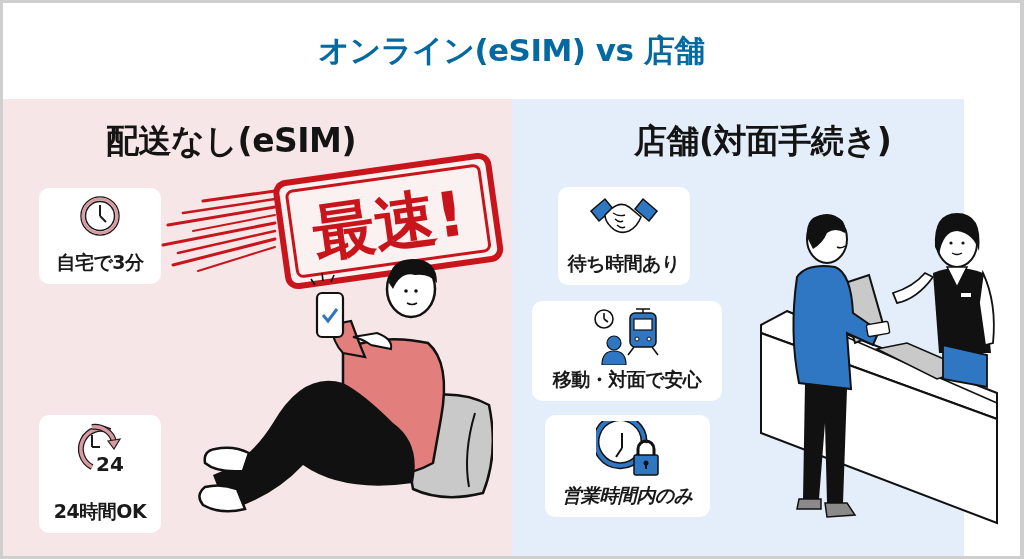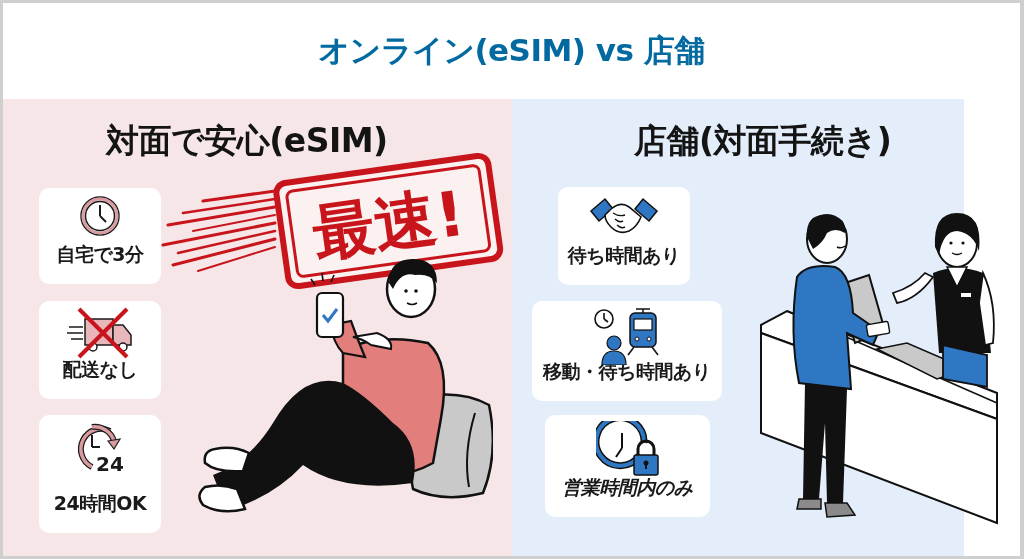--- a/index.html
+++ b/index.html
@@ -19,36 +19,36 @@
   .panel.right { left: 509px; width: 452px; background: #e3eefa; }
   .panel-title {
     position: absolute; top: 20px; font-size: 33px; font-weight: bold; color: #141414;
     white-space: nowrap; letter-spacing: -0.5px;
   }
   .panel.left .panel-title { left: 103px; }
   .panel.right .panel-title { left: 122px; }
   .card {
     position: absolute; background: #ffffff; border-radius: 10px;
     display: flex; flex-direction: column; align-items: center; justify-content: flex-end;
-    padding-bottom: 16px;
+    padding-bottom: 8px;
   }
   .card .icon { position: absolute; top: 6px; left: 50%; transform: translateX(-50%); }
   .card .label { font-size: 19px; font-weight: bold; color: #1a1a1a; white-space: nowrap; letter-spacing: -0.5px; }
   .stamp { position: absolute; left: 0; top: 0; }
   .illus { position: absolute; }
 </style>
 </head>
 <body>
 
 <div class="frame">
 
   <div class="top-title">オンライン(eSIM) vs 店舗</div>
 
   <div class="panel left">
-    <div class="panel-title">対面で安心(eSIM)</div>
+    <div class="panel-title">配送なし(eSIM)</div>
 
     <svg class="stamp" width="509" height="200" viewBox="0 0 509 200">
       <g stroke="#c8151b" stroke-linecap="round">
         <line x1="272" y1="92" x2="200" y2="102" stroke-width="3"></line>
         <line x1="272" y1="100" x2="180" y2="114" stroke-width="2.5"></line>
         <line x1="272" y1="108" x2="165" y2="126" stroke-width="3"></line>
         <line x1="272" y1="116" x2="190" y2="132" stroke-width="2"></line>
         <line x1="272" y1="124" x2="160" y2="146" stroke-width="3"></line>
         <line x1="272" y1="132" x2="175" y2="154" stroke-width="2.5"></line>
         <line x1="272" y1="140" x2="170" y2="166" stroke-width="3"></line>
@@ -65,36 +65,20 @@
       <svg class="icon" width="44" height="44" viewBox="0 0 44 44">
         <circle cx="22" cy="22" r="19" fill="#fff" stroke="#1a1a1a" stroke-width="1.5"></circle>
         <circle cx="22" cy="22" r="17" fill="none" stroke="#d99aa0" stroke-width="3"></circle>
         <circle cx="22" cy="22" r="14.5" fill="#fff" stroke="#1a1a1a" stroke-width="1.5"></circle>
         <line x1="22" y1="22" x2="22" y2="11" stroke="#1a1a1a" stroke-width="2"></line>
         <line x1="22" y1="22" x2="28" y2="28" stroke="#1a1a1a" stroke-width="2"></line>
       </svg>
       <div class="label">自宅で3分</div>
     </div>
 
-    <div class="card" style="left:36px; top:202px; width:122px; height:98px;">
-      <svg class="icon" width="70" height="52" viewBox="0 0 70 52">
-        <g stroke="#1a1a1a" stroke-width="1.5" fill="none">
-          <line x1="4" y1="20" x2="18" y2="20"></line>
-          <line x1="2" y1="26" x2="18" y2="26"></line>
-          <line x1="6" y1="32" x2="18" y2="32"></line>
-          <rect x="20" y="12" width="28" height="26" fill="#e9b7bb"></rect>
-          <path d="M48 18 H58 L66 28 V38 H48 Z" fill="#e9b7bb"></path>
-          <circle cx="28" cy="40" r="4" fill="#fff"></circle>
-          <circle cx="58" cy="40" r="4" fill="#fff"></circle>
-        </g>
-        <line x1="14" y1="2" x2="62" y2="50" stroke="#c8151b" stroke-width="4"></line>
-        <line x1="62" y1="2" x2="14" y2="50" stroke="#c8151b" stroke-width="4"></line>
-      </svg>
-      <div class="label">配送なし</div>
-    </div>
 
     <div class="card" style="left:36px; top:316px; width:122px; height:118px;">
       <svg class="icon" width="60" height="52" viewBox="0 0 60 52">
         <path d="M40 10 A20 20 0 1 0 22 46" fill="none" stroke="#1a1a1a" stroke-width="6"></path>
         <path d="M40 10 A20 20 0 1 0 22 46" fill="none" stroke="#d99aa0" stroke-width="3.5"></path>
         <path d="M22 6 A20 20 0 0 1 44 20" fill="none" stroke="#1a1a1a" stroke-width="6"></path>
         <path d="M22 6 A20 20 0 0 1 44 20" fill="none" stroke="#d99aa0" stroke-width="3.5"></path>
         <polygon points="38,20 50,18 44,28" fill="#d99aa0" stroke="#1a1a1a" stroke-width="1.2"></polygon>
         <line x1="22" y1="14" x2="22" y2="26" stroke="#1a1a1a" stroke-width="2"></line>
         <line x1="22" y1="26" x2="30" y2="26" stroke="#1a1a1a" stroke-width="2"></line>
@@ -154,21 +138,21 @@
         <path d="M10 58 Q10 44 22 44 Q34 44 34 58 Z" fill="#2f77c2" stroke="#111" stroke-width="1.2"></path>
         <line x1="44" y1="2" x2="58" y2="2" stroke="#111" stroke-width="1.5"></line>
         <line x1="51" y1="2" x2="51" y2="6" stroke="#111" stroke-width="1.5"></line>
         <rect x="38" y="6" width="26" height="34" rx="5" fill="#2f77c2" stroke="#111" stroke-width="1.5"></rect>
         <rect x="42" y="12" width="18" height="11" fill="#fff" stroke="#111" stroke-width="1.2"></rect>
         <circle cx="45" cy="32" r="2" fill="#fff" stroke="#111"></circle>
         <circle cx="57" cy="32" r="2" fill="#fff" stroke="#111"></circle>
         <line x1="42" y1="40" x2="36" y2="48" stroke="#111" stroke-width="1.5"></line>
         <line x1="60" y1="40" x2="66" y2="48" stroke="#111" stroke-width="1.5"></line>
       </svg>
-      <div class="label">移動・待ち時間あり</div>
+      <div class="label">移動・対面で安心</div>
     </div>
 
     <div class="card" style="left:33px; top:316px; width:165px; height:102px;font-style:italic;">
       <svg class="icon" width="64" height="56" viewBox="0 0 64 56">
         <path d="M44 34 A24 24 0 1 1 48 22" fill="none" stroke="#111" stroke-width="7"></path>
         <path d="M44 34 A24 24 0 1 1 48 22" fill="none" stroke="#2f77c2" stroke-width="4"></path>
         <line x1="26" y1="27" x2="26" y2="12" stroke="#111" stroke-width="2"></line>
         <line x1="26" y1="27" x2="20" y2="36" stroke="#111" stroke-width="2"></line>
         <path d="M42 34 V28 A8 8 0 0 1 58 28 V34" fill="none" stroke="#111" stroke-width="3"></path>
         <rect x="38" y="34" width="24" height="20" rx="2" fill="#2f77c2" stroke="#111" stroke-width="1.5"></rect>

